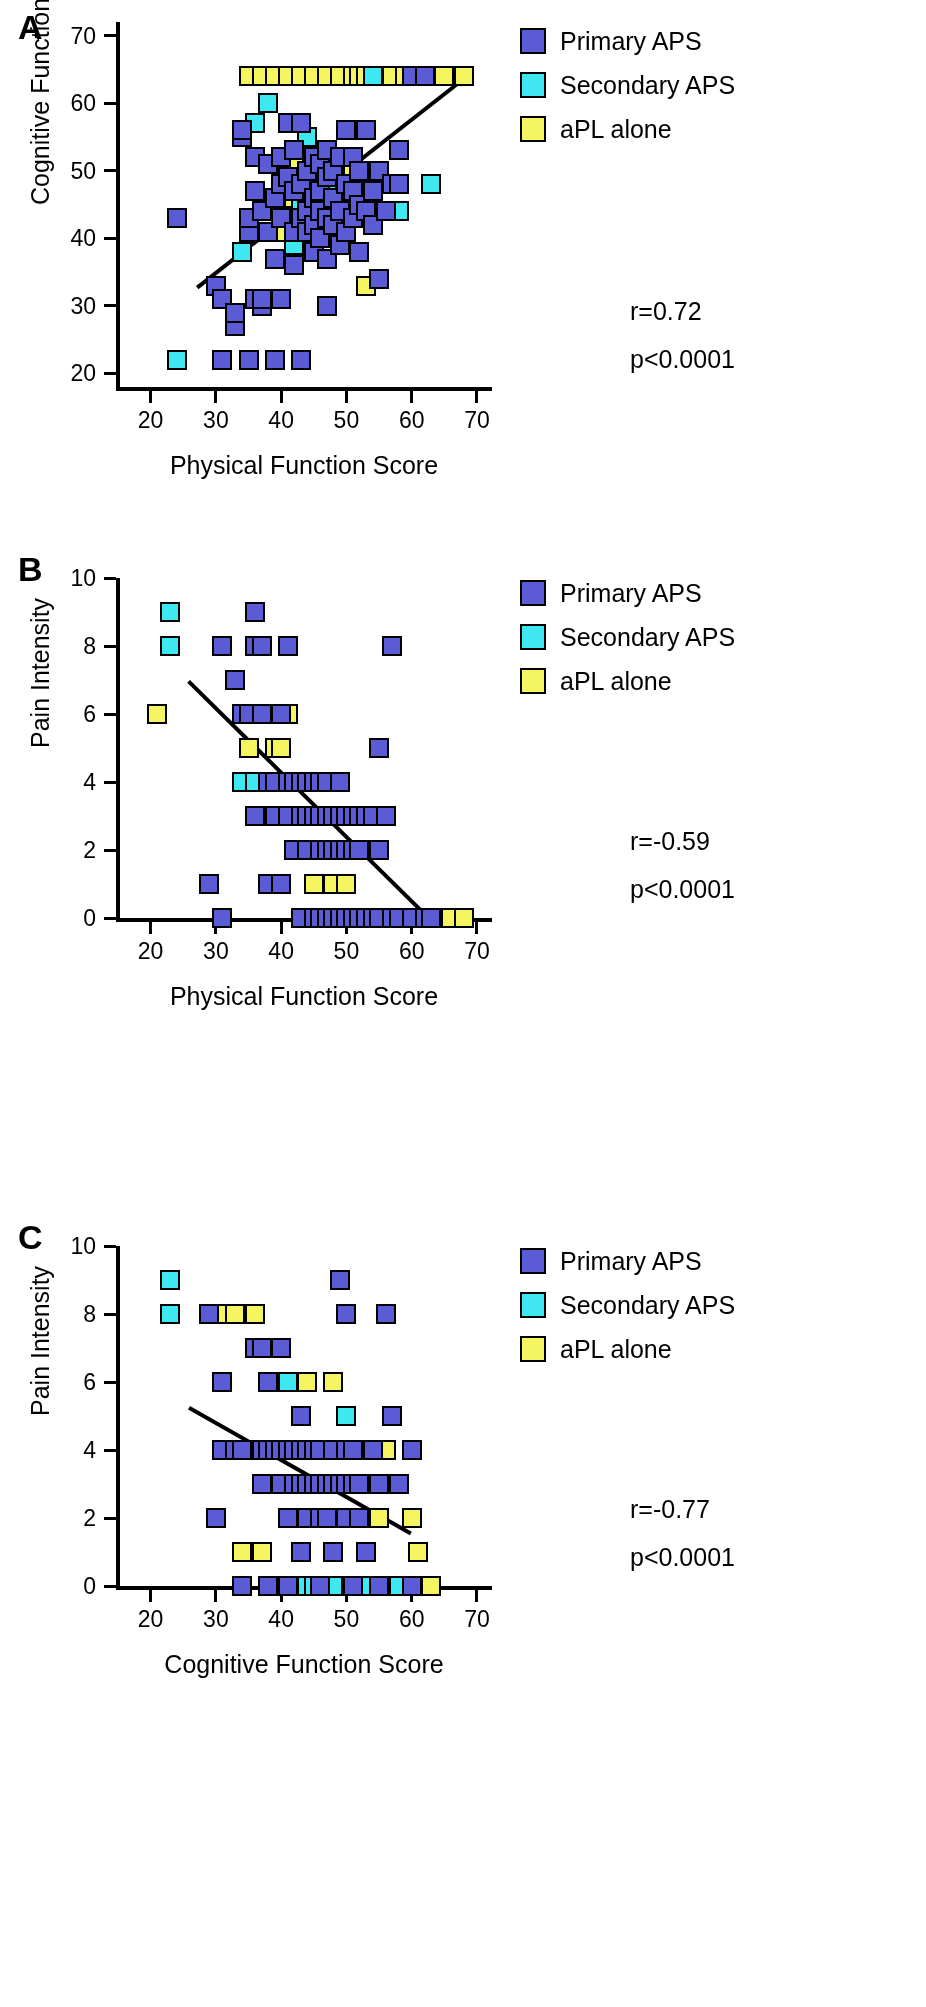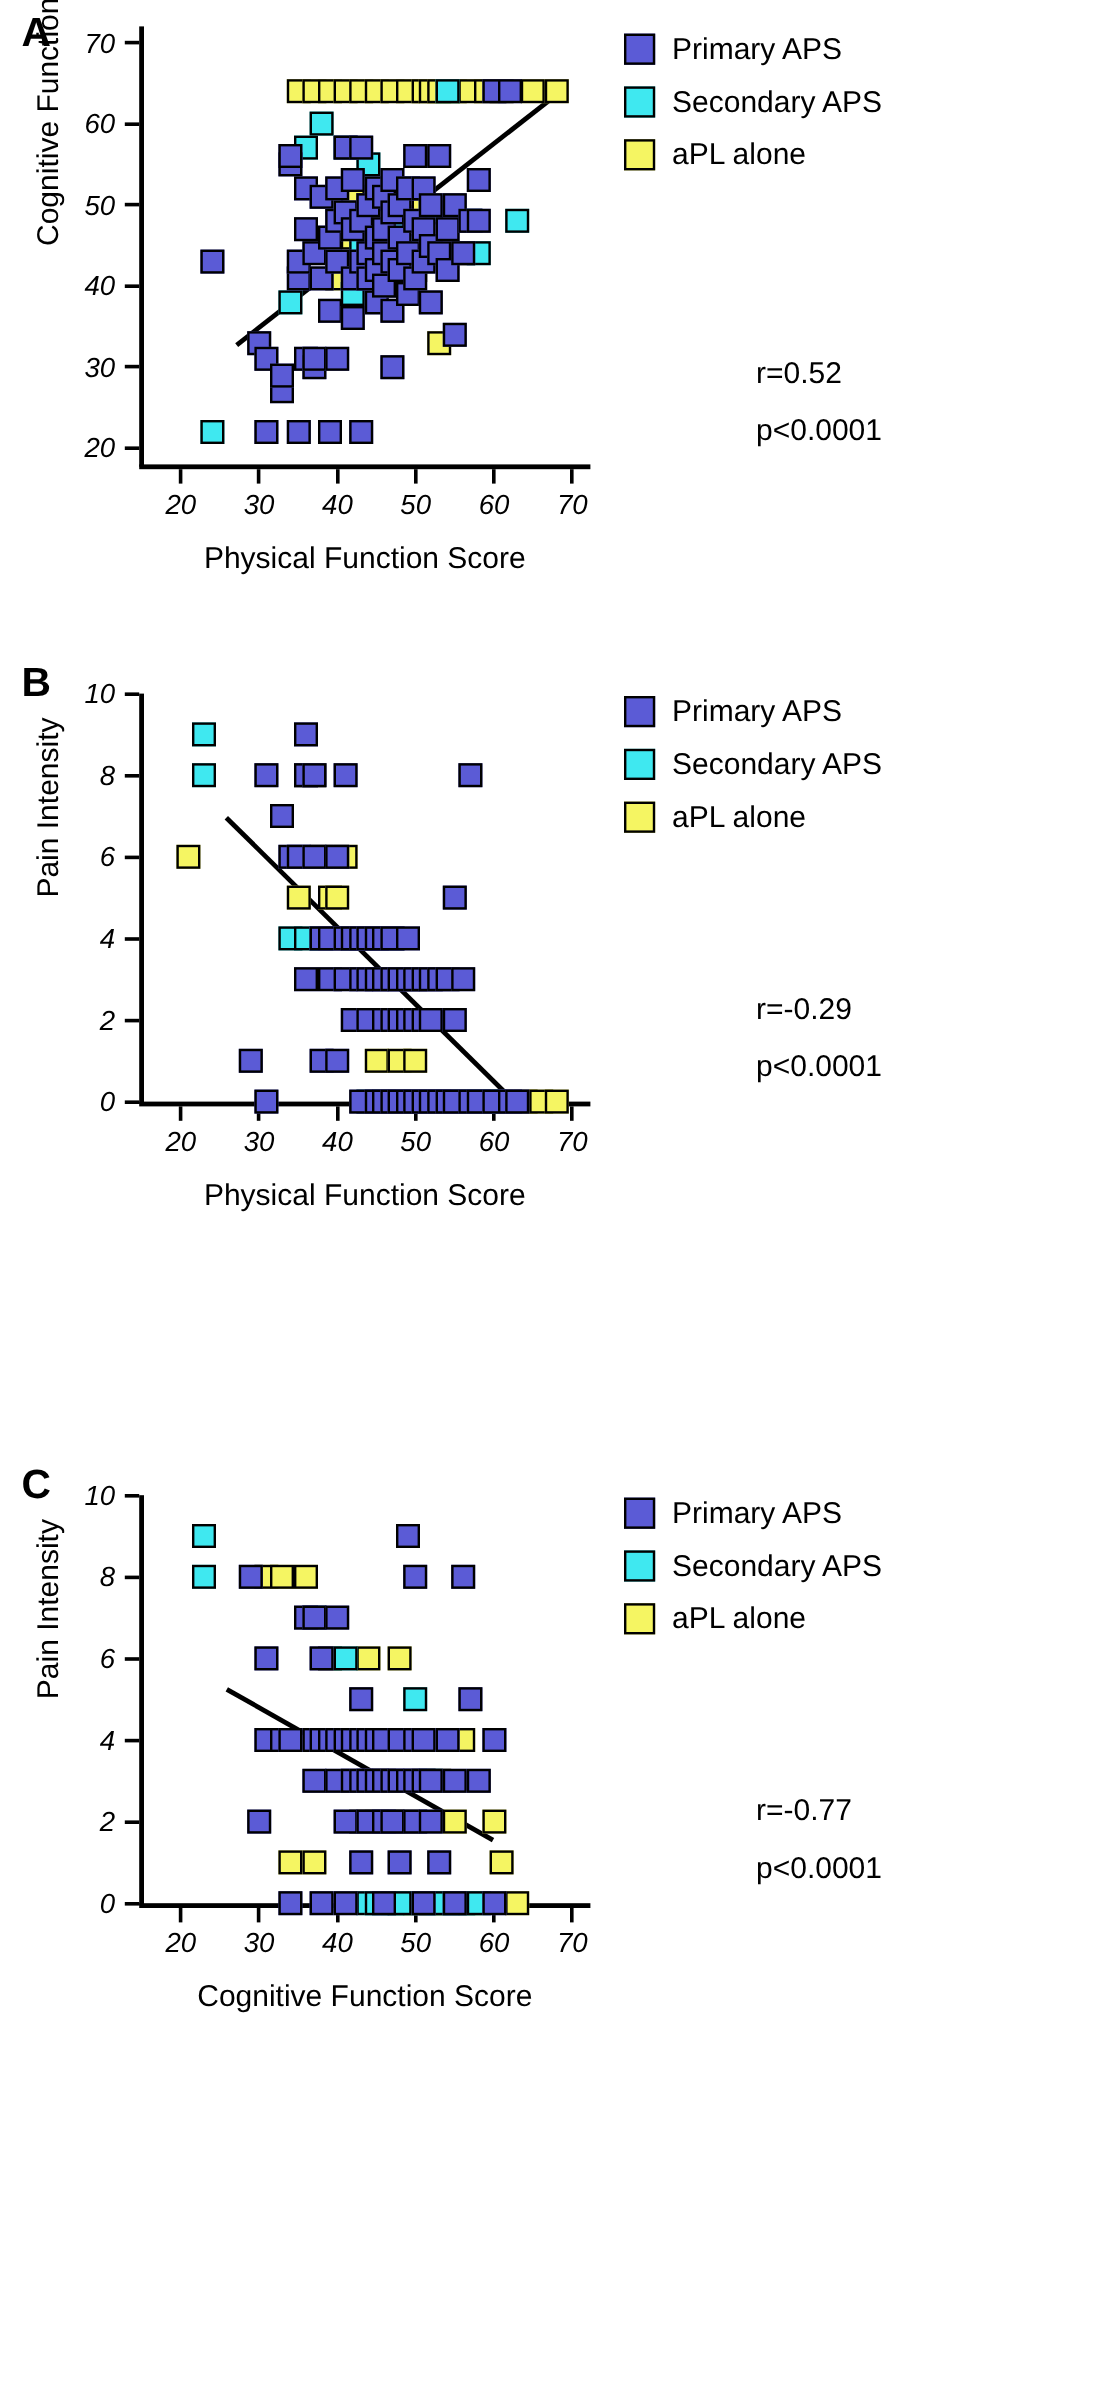--- a/index.html
+++ b/index.html
@@ -32,21 +32,20 @@
   }
   .tick {
     position: absolute;
     background: #000000;
   }
   .tick-label {
     position: absolute;
     font-size: 23px;
     text-align: center;
     line-height: 1;
-    font-style: italic;
   }
   .axis-title {
     position: absolute;
     font-size: 25px;
     line-height: 1;
     text-align: center;
   }
   .y-axis-title {
     position: absolute;
     font-size: 25px;
@@ -269,21 +268,21 @@
         <div class="legend-row">
           <span class="legend-swatch" style="background:#3FE8F0;"></span>
           <span class="legend-label">Secondary APS</span>
         </div>
         <div class="legend-row">
           <span class="legend-swatch" style="background:#F5F562;"></span>
           <span class="legend-label">aPL alone</span>
         </div>
       </div>
       <div class="stats" style="left:630px;top:288px;">
-        <div>r=0.52</div>
+        <div>r=0.72</div>
         <div>p&lt;0.0001</div>
       </div>
     </div>
     <div class="panel" style="position: absolute; left: 0px; top: 0px; width: 926px; height: 2007px; pointer-events: none;">
       <div class="panel-letter" style="left:18px;top:552px;">B</div>
       <div class="axis-line" style="left:116px;top:578px;width:4px;height:342px;"></div>
       <div class="axis-line" style="left:116px;top:918px;width:376px;height:4px;"></div>
       <div class="tick" style="left:104px;top:916.5px;width:12px;height:3px;"></div>
       <div class="tick-label" style="left:34px;top:907px;width:62px;text-align:right;">0</div>
       <div class="tick" style="left:104px;top:848.5px;width:12px;height:3px;"></div>
@@ -437,21 +436,21 @@
         <div class="legend-row">
           <span class="legend-swatch" style="background:#3FE8F0;"></span>
           <span class="legend-label">Secondary APS</span>
         </div>
         <div class="legend-row">
           <span class="legend-swatch" style="background:#F5F562;"></span>
           <span class="legend-label">aPL alone</span>
         </div>
       </div>
       <div class="stats" style="left:630px;top:818px;">
-        <div>r=-0.29</div>
+        <div>r=-0.59</div>
         <div>p&lt;0.0001</div>
       </div>
     </div>
     <div class="panel" style="position: absolute; left: 0px; top: 0px; width: 926px; height: 2007px; pointer-events: none;">
       <div class="panel-letter" style="left:18px;top:1220px;">C</div>
       <div class="axis-line" style="left:116px;top:1246px;width:4px;height:342px;"></div>
       <div class="axis-line" style="left:116px;top:1586px;width:376px;height:4px;"></div>
       <div class="tick" style="left:104px;top:1584.5px;width:12px;height:3px;"></div>
       <div class="tick-label" style="left:34px;top:1575px;width:62px;text-align:right;">0</div>
       <div class="tick" style="left:104px;top:1516.5px;width:12px;height:3px;"></div>

